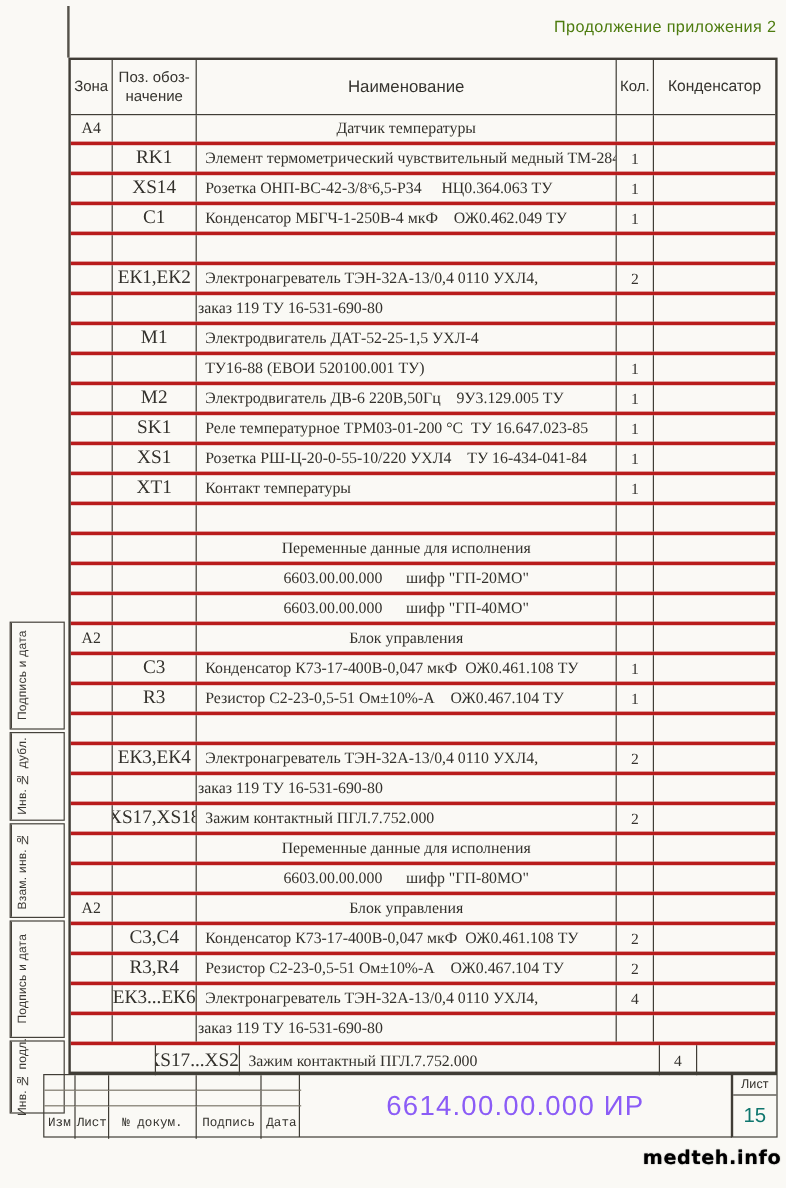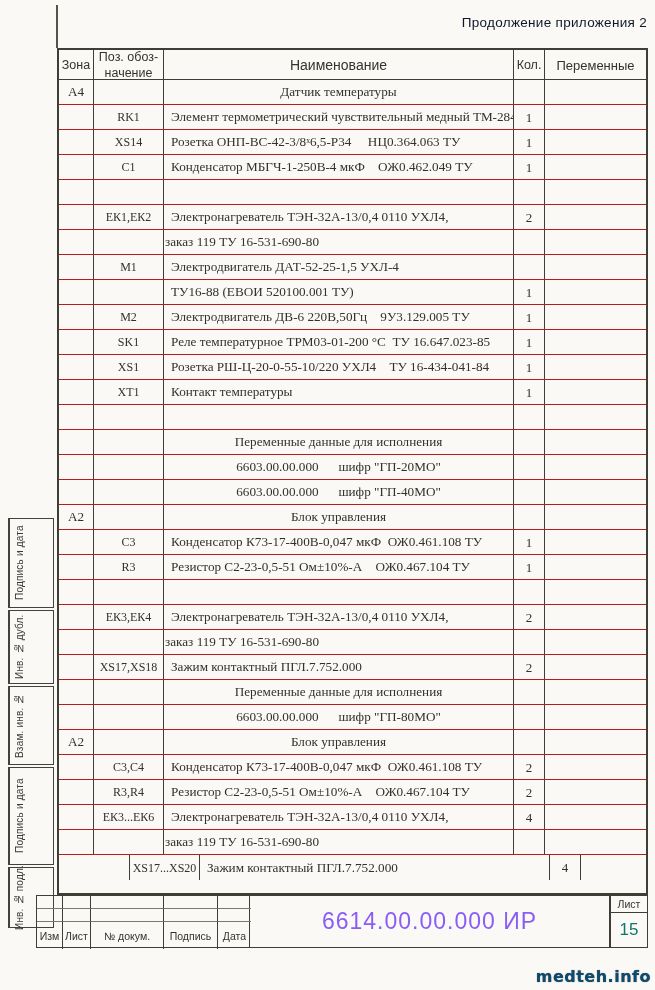--- a/index.html
+++ b/index.html
@@ -10,61 +10,61 @@
     color:#2e2c28;
     position:relative;
     overflow:hidden;
   }
   .page{position:absolute;inset:0;background:#faf9f5;}
 
   
   .header-note{
     position:absolute;top:15px;right:8px;
     font-family:"Liberation Sans","DejaVu Sans",sans-serif;
-    font-size:13.5px;color:#0f172a;letter-spacing:.3px;
+    font-size:13.5px;color:#4d7c0f;letter-spacing:.3px;
   }
   
   .frame-vline{position:absolute;left:56px;top:5px;width:2px;height:43px;background:#55524a;}
 
   
   .spec-table{
     position:absolute;left:57px;top:48px;width:591px;height:847px;
     border:2px solid #403d36;
     box-sizing:border-box;
     background:transparent;
   }
   .thead{
     display:grid;grid-template-columns:35px 70px 350px 31px 1fr;
-    height:30px;border-bottom:1.5px solid #403d36;box-sizing:border-box;
+    height:46px;border-bottom:1.5px solid #403d36;box-sizing:border-box;
   }
   .thead .hcell{
     border-right:1.5px solid #403d36;box-sizing:border-box;
     display:flex;align-items:center;justify-content:center;text-align:center;
     font-family:"Liberation Sans","DejaVu Sans",sans-serif;
     font-size:12.5px;color:#35332e;line-height:1.25;
     white-space:pre-line;
   }
   .thead .hcell:last-child{border-right:none;font-size:13px;}
   .thead .hcell.hname{font-size:14px;}
 
   .tbody{position:relative;}
   .trow{
     display:grid;grid-template-columns:35px 70px 350px 31px 1fr;
     height:25px;box-sizing:border-box;
-    border-bottom:1px solid #b91c1c;
+    border-bottom:3px solid #b91c1c;
   }
   .trow:last-child{border-bottom:none;padding-left:36px;}
   .cell{
     box-sizing:border-box;overflow:hidden;
     display:flex;align-items:center;
     font-size:13.2px;line-height:1;color:#33312c;
     white-space:pre;
   }
   .zone-cell{justify-content:center;border-right:1.3px solid #403d36;}
-  .pos-cell{justify-content:center;border-right:1.3px solid #403d36;font-size:12px;}
+  .pos-cell{justify-content:center;border-right:1.3px solid #403d36;font-size:16px;}
   .name-cell{padding-left:7px;border-right:1.3px solid #403d36;}
   .name-cell.center{justify-content:center;padding-left:0;}
   .name-cell.flush{padding-left:1px;}
   .qty-cell{justify-content:center;border-right:1.3px solid #403d36;font-size:13px;}
   .note-cell{}
 
   
   .sidebar{position:absolute;left:8px;top:518px;width:46px;}
   .stamp-box{
     display:flex;box-sizing:border-box;margin-bottom:2px;
@@ -83,21 +83,21 @@
   .titleblock-left{
     position:absolute;left:36px;top:895px;width:214px;height:53px;
     display:grid;grid-template-columns:26px 28px 73px 54px 33px;
     grid-template-rows:13px 13px 27px;
     border:1.6px solid #403d36;box-sizing:border-box;
     background:transparent;
   }
   .tb-cell{
     box-sizing:border-box;border-right:1.2px solid #403d36;border-bottom:1px solid #7d786c;
     display:flex;align-items:center;justify-content:center;
-    font-family:Liberation Sans, sans-serif;
+    font-family:Liberation Mono, monospace;
     font-size:10.5px;color:#35332e;white-space:nowrap;overflow:hidden;
   }
   .tb-cell.lastcol{border-right:none;}
   .tb-cell.lastrow{border-bottom:none;}
   .doc-number-cell{
     position:absolute;left:250px;top:895px;width:360px;height:53px;
     border:1.6px solid #403d36;border-left:none;box-sizing:border-box;
     display:flex;align-items:center;justify-content:center;
     font-family:"Liberation Sans","DejaVu Sans",sans-serif;
     font-size:23px;color:#8b5cf6;letter-spacing:1px;
@@ -115,43 +115,43 @@
     font-size:10.5px;color:#35332e;
   }
   .sheet-number{
     flex:1;display:flex;align-items:center;justify-content:center;
     font-family:"Liberation Sans","DejaVu Sans",sans-serif;
     font-size:17px;color:#0f766e;
   }
 
   
   .watermark{
-    position:absolute;right:4px;bottom:4px;
+    position:absolute;right:4px;bottom:16px;
     font-family:"DejaVu Sans","Liberation Sans",sans-serif;
-    font-weight:bold;font-size:16px;color:#0c4a6e;
+    font-weight:bold;font-size:16px;color:#000000;
     letter-spacing:.5px;
     text-shadow:0 0 1px #5a5a5a;
   }
 </style>
 </head>
 <body>
 
 <div class="page">
 
   <div class="header-note">Продолжение приложения 2</div>
   <div class="frame-vline"></div>
 
   <div class="spec-table">
     <div class="thead">
       <div class="hcell">Зона</div>
       <div class="hcell">Поз. обоз-
 начение</div>
       <div class="hcell hname">Наименование</div>
       <div class="hcell">Кол.</div>
-      <div class="hcell">Переменные</div>
+      <div class="hcell">Конденсатор</div>
     </div>
     <div class="tbody">
         <div class="trow">
           <div class="cell zone-cell">А4</div>
           <div class="cell pos-cell"></div>
           <div class="cell name-cell center">Датчик температуры</div>
           <div class="cell qty-cell"></div>
           <div class="cell note-cell"></div>
         </div>
         <div class="trow">

